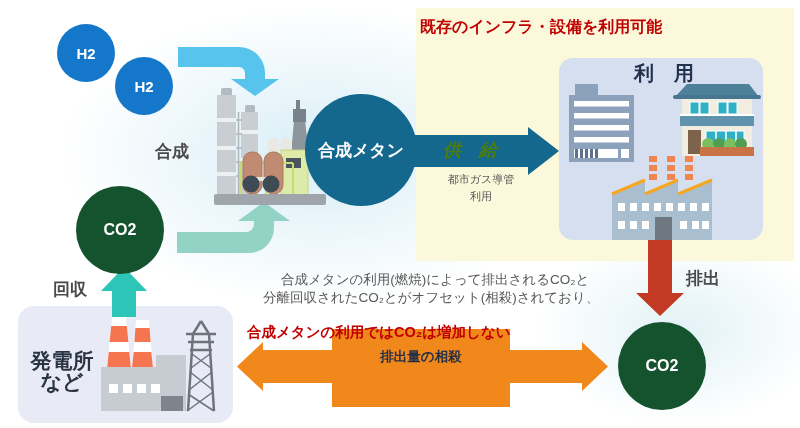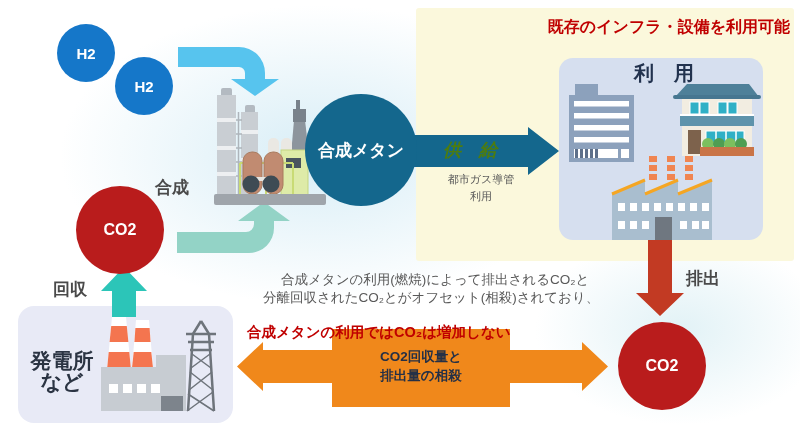--- a/index.html
+++ b/index.html
@@ -14,23 +14,23 @@
     background:radial-gradient(closest-side,rgba(206,233,244,.8),rgba(206,233,244,0));}
   .glow2{left:535px;top:235px;width:290px;height:190px;
     background:radial-gradient(closest-side,rgba(206,233,240,.6),rgba(206,233,240,0));}
   .panel-yellow{left:416px;top:8px;width:378px;height:253px;background:#FBF8DC;border-radius:3px;}
   .panel-usage{left:559px;top:58px;width:204px;height:182px;background:#D6DFEF;border-radius:14px;}
   .panel-plant{left:18px;top:306px;width:215px;height:117px;background:#E8EAF6;border-radius:16px;}
   .circle{position:absolute;border-radius:50%;display:flex;align-items:center;justify-content:center;
     color:#fff;font-weight:bold;text-align:center;}
   .c-h2{width:58px;height:58px;background:#1577C9;font-size:15px;}
   .c-ch4{left:305px;top:94px;width:112px;height:112px;background:#14678D;font-size:17px;line-height:21px;}
-  .c-co2{width:88px;height:88px;background:#b91c1c;font-size:16px;}
+  .c-co2{width:88px;height:88px;background:#14532d;font-size:16px;}
   .lbl{position:absolute;color:#4A4A4A;font-weight:bold;font-size:17px;white-space:nowrap;}
-  .banner-title{left:420px;top:17px;width:370px;text-align:right;color:#C00000;
+  .banner-title{left:420px;top:17px;width:370px;text-align:left;color:#C00000;
     font-weight:bold;font-size:16px;}
   .usage-title{left:609px;top:60px;width:110px;text-align:center;color:#22324E;
     font-weight:bold;font-size:20px;}
   .plant-title{left:24px;top:350px;width:76px;text-align:center;color:#2B3443;
     font-weight:bold;font-size:21px;line-height:21px;}
   .supply-label{left:412px;top:138px;width:116px;text-align:center;color:#4d7c0f;
     font-weight:bold;font-size:18px;font-style:italic;}
   .pipeline-label{left:425px;top:171px;width:112px;text-align:center;color:#595959;
     font-size:11px;line-height:17px;}
   .note-line{position:absolute;color:#595959;font-size:13.5px;white-space:nowrap;}
@@ -195,33 +195,32 @@
 </div>
 <div class="circle c-co2" style="left:76px;top:186px;">
   <span>CO2</span>
 </div>
 <div class="circle c-co2" style="left:618px;top:322px;">
   <span>CO2</span>
 </div>
 
 <div class="abs banner-title">既存のインフラ・設備を利用可能</div>
 <div class="abs usage-title">利　用</div>
-<div class="lbl" style="left:155px;top:140px;margin-top:36px;">合成</div>
+<div class="lbl" style="left:155px;top:140px;">合成</div>
 <div class="abs supply-label">供　給</div>
 <div class="abs pipeline-label">
   <div>都市ガス導管</div>
   <div>利用</div>
 </div>
 <div class="lbl" style="left:53px;top:278px;">回収</div>
 <div class="lbl" style="left:686px;top:267px;">排出</div>
 <div class="abs plant-title">
   <div>発電所</div>
   <div>など</div>
 </div>
 
 <div class="note-line" style="left:281px;top:271px;">合成メタンの利用(燃焼)によって排出されるCO₂と</div>
 <div class="note-line" style="left:263px;top:289px;">分離回収されたCO₂とがオフセット(相殺)されており、</div>
 <div class="note-line note-red" style="left:247px;top:306px;margin-top:17px;">合成メタンの利用ではCO₂は増加しない</div>
 
 <div class="abs offset-label">
-  <div>CO2回収量と</div>
   <div>排出量の相殺</div>
 </div>
 
 </body></html>

